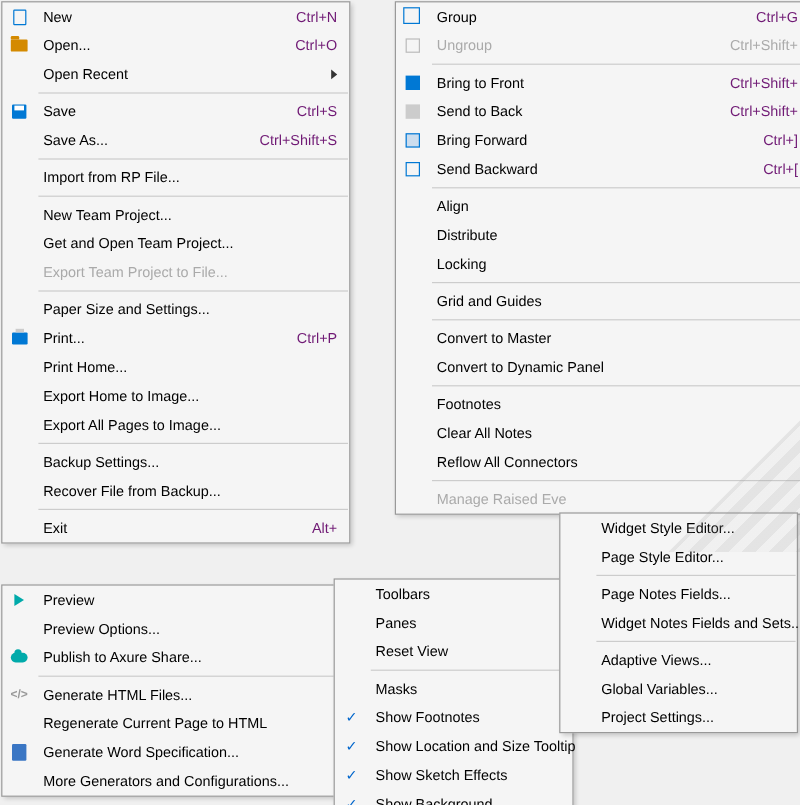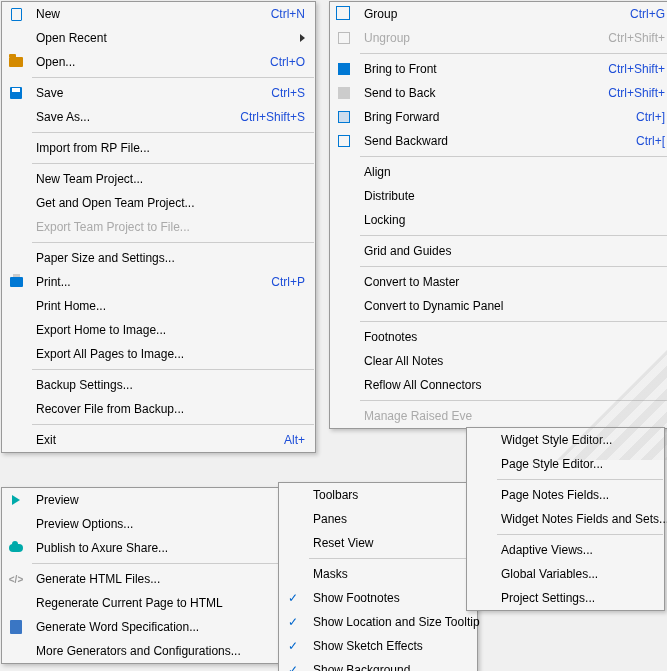--- a/index.html
+++ b/index.html
@@ -35,21 +35,21 @@
   justify-content: center;
   flex-shrink: 0;
 }
 .label-col {
   flex: 1;
   padding-left: 6px;
   white-space: nowrap;
 }
 .shortcut-col {
   padding-left: 20px;
-  color: #1d4ed8;
+  color: #701a75;
   white-space: nowrap;
 }
 .menu-item.disabled .shortcut-col { color: #aaa; }
 .submenu-arrow {
   width: 0; height: 0;
   border-top: 4px solid transparent;
   border-bottom: 4px solid transparent;
   border-left: 5px solid #333;
   margin-left: 20px;
 }
@@ -91,40 +91,40 @@
   background: repeating-linear-gradient(135deg, rgba(150,150,150,.18) 0 8px, rgba(150,150,150,.05) 8px 16px);
   transform: rotate(0deg);
   z-index: 5;
   pointer-events: none;
   clip-path: polygon(100% 0, 0 100%, 100% 100%);
 }
 </style>
 </head>
 <body>
 
-<div class="menu" id="m1" style="left:1px; top:1px; width:315px;">
+<div class="menu" id="m1" style="left:1px; top:1px; width:291px;">
     <div class="menu-item">
       <span class="icon-col">
         <span class="ic ic-newfile"></span>
       </span>
       <span class="label-col">New</span>
       <span class="shortcut-col">Ctrl+N</span>
     </div>
     <div class="menu-item">
+      <span class="icon-col">
+        <span class="ic ic-openfolder"></span>
+      </span>
+      <span class="label-col">Open...</span>
+      <span class="shortcut-col">Ctrl+O</span>
+    </div>
+    <div class="menu-item">
       <span class="icon-col"></span>
       <span class="label-col">Open Recent</span>
       <span class="submenu-arrow"></span>
     </div>
-    <div class="menu-item">
-      <span class="icon-col">
-        <span class="ic ic-openfolder"></span>
-      </span>
-      <span class="label-col">Open...</span>
-      <span class="shortcut-col">Ctrl+O</span>
-    </div>
     <div class="sep"></div>
     <div class="menu-item">
       <span class="icon-col">
         <span class="ic ic-save"></span>
       </span>
       <span class="label-col">Save</span>
       <span class="shortcut-col">Ctrl+S</span>
     </div>
     <div class="menu-item">
       <span class="icon-col"></span>

